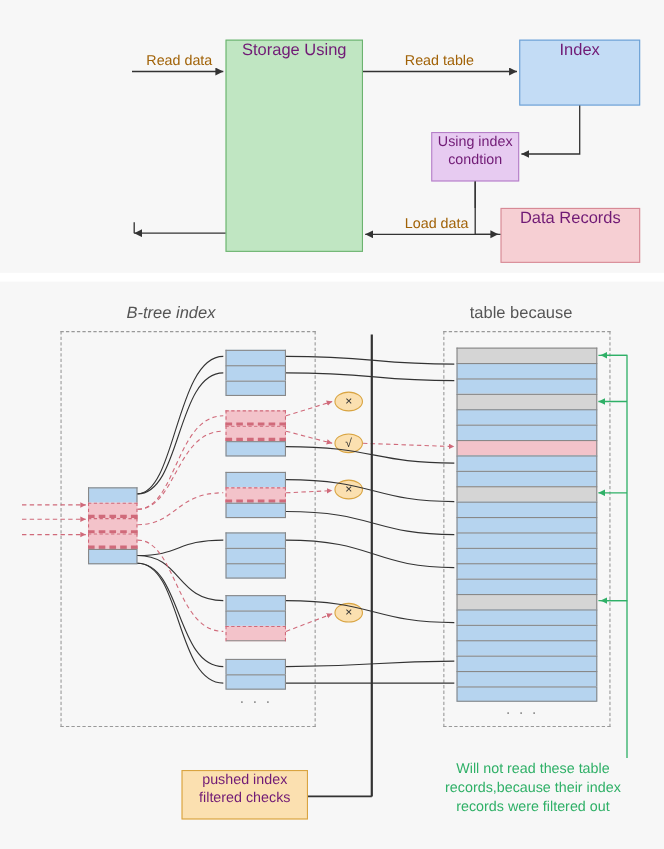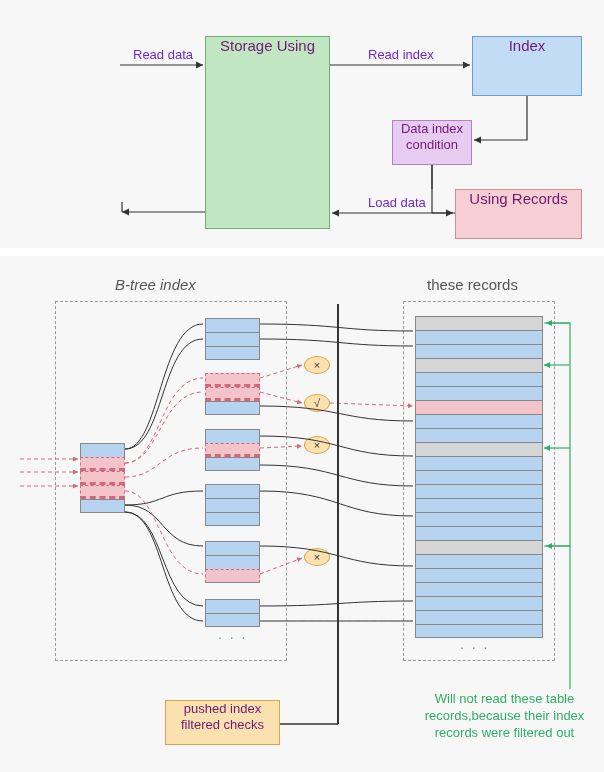--- a/index.html
+++ b/index.html
@@ -30,21 +30,21 @@
   .server { background: #fbe0b0; border-color: #d9a441; }
   .storage { background: #c0e6c2; border-color: #6cb36f; }
   .index-box { background: #c3dcf5; border-color: #6a9fd4; }
   .condition { background: #e7cbf1; border-color: #b57fc8; font-size: 13px; line-height: 1.2; }
   .data { background: #f6cfd3; border-color: #d78a96; }
   .pushed { background: #fbe0b0; border-color: #d9a441; font-size: 13px; line-height: 1.2; }
 
   .label {
     position: absolute;
     font-size: 13px;
-    color: #6d28d9;
+    color: #a16207;
   }
 
   .section-title {
     position: absolute;
     font-size: 15px;
     color: #555;
   }
 
   .dashed-box {
     position: absolute;
@@ -93,28 +93,28 @@
 <body>
 
 <div class="panel panel1">
   <div class="box storage" style="left:205px; top:36px; width:125px; height:193px;">
     <span>Storage Using</span>
   </div>
   <div class="box index-box" style="left:472px; top:36px; width:110px; height:60px;">
     <span>Index</span>
   </div>
   <div class="box condition" style="left:392px; top:120px; width:80px; height:45px;">
-    <span>Data index condition</span>
+    <span>Using index condtion</span>
   </div>
   <div class="box data" style="left:455px; top:189px; width:127px; height:50px;">
-    <span>Using Records</span>
+    <span>Data Records</span>
   </div>
 
   <span class="label" style="left:133px; top:47px;">Read data</span>
-  <span class="label" style="left:368px; top:47px;">Read index</span>
+  <span class="label" style="left:368px; top:47px;">Read table</span>
   <span class="label" style="left:368px; top:195px;text-align:center;">Load data</span>
 
   <svg width="604" height="248">
     <defs>
       <marker id="ah" markerWidth="8" markerHeight="8" refX="6" refY="3" orient="auto">
         <path d="M0,0 L6,3 L0,6 Z" fill="#333"></path>
       </marker>
     </defs>
 
     <line x1="120" y1="65" x2="203" y2="65" stroke="#333" stroke-width="1.2" marker-end="url(#ah)"></line>
@@ -131,21 +131,21 @@
     <path d="M432,189 L453,189" stroke="#333" stroke-width="0"></path>
 
     <path d="M432,165 L432,213 L453,213" fill="none" stroke="#333" stroke-width="1.2" marker-end="url(#ah)"></path>
 
     <line x1="455" y1="213" x2="332" y2="213" stroke="#333" stroke-width="1.2" marker-end="url(#ah)"></line>
   </svg>
 </div>
 
 <div class="panel panel2">
   <span class="section-title" style="left:115px; top:20px;font-style:italic;">B-tree index</span>
-  <span class="section-title" style="left:427px; top:20px;">these records</span>
+  <span class="section-title" style="left:427px; top:20px;">table because</span>
 
   <div class="dashed-box" style="left:55px; top:45px; width:232px; height:360px;"></div>
   <div class="dashed-box" style="left:403px; top:45px; width:152px; height:360px;"></div>
 
   <div class="row-stack" style="left:80px; top:187px; width:45px;">
     <div class="row row-blue"></div>
     <div class="row row-pink row-dashed"></div>
     <div class="row row-pink row-dashed"></div>
     <div class="row row-pink row-dashed"></div>
     <div class="row row-blue"></div>
@@ -219,21 +219,21 @@
       <span>×</span>
     </div>
   <div class="oval" style="left:304px; top:292px;">
       <span>×</span>
     </div>
 
   <div class="box pushed" style="left:165px; top:444px; width:115px; height:45px;">
     <span>pushed index filtered checks</span>
   </div>
 
-  <div class="green-text" style="left:422px; top:435px; width:165px;">Will not read these table records,because their index records were filtered out</div>
+  <div class="green-text" style="left:402px; top:435px; width:165px;">Will not read these table records,because their index records were filtered out</div>
 
   <svg width="604" height="516">
     <defs>
       <marker id="ah2" markerWidth="7" markerHeight="7" refX="5" refY="2.5" orient="auto">
         <path d="M0,0 L5,2.5 L0,5 Z" fill="#333"></path>
       </marker>
       <marker id="ahr" markerWidth="7" markerHeight="7" refX="5" refY="2.5" orient="auto">
         <path d="M0,0 L5,2.5 L0,5 Z" fill="#d06a7a"></path>
       </marker>
       <marker id="ahg" markerWidth="7" markerHeight="7" refX="5" refY="2.5" orient="auto">

